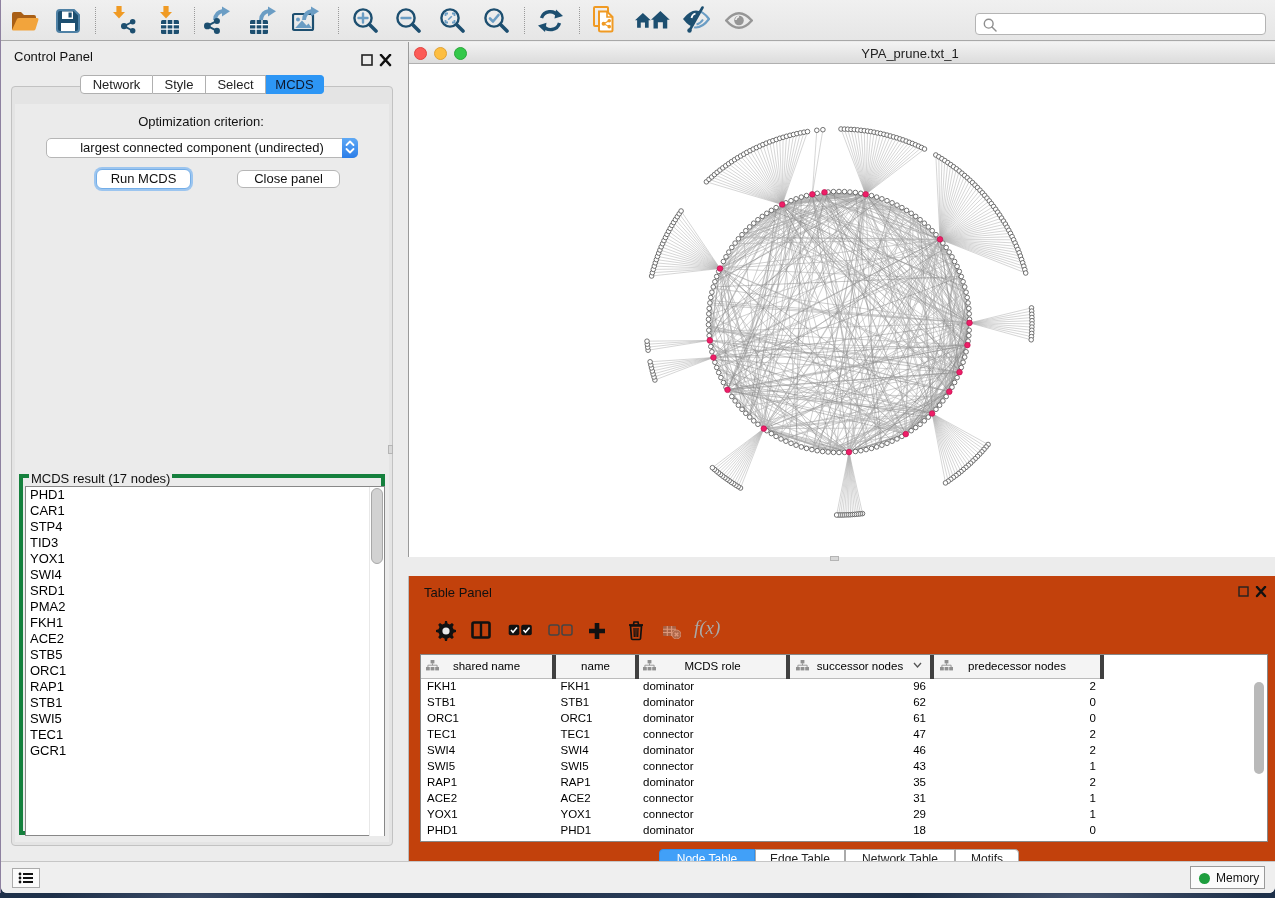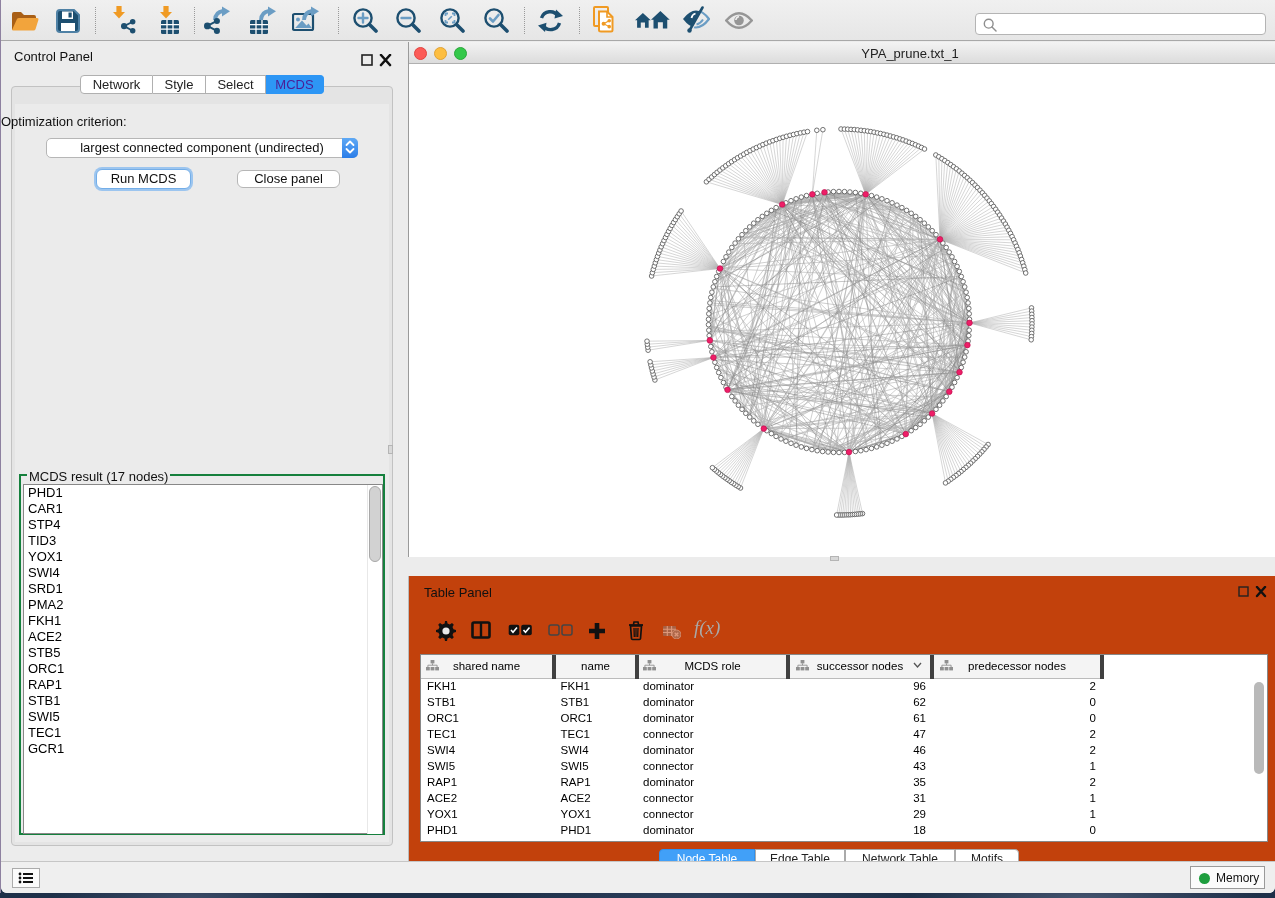--- a/index.html
+++ b/index.html
@@ -13,30 +13,30 @@
 .abs { position:absolute; }
 #app { position:absolute; left:1px; top:0; width:1274px; height:893px; background:#ececec; border-radius:0 0 6px 6px; overflow:hidden; }
 
 #toolbar { position:absolute; left:0; top:0; width:1274px; height:41px; background:linear-gradient(#f0f0f0,#e6e6e6); border-bottom:1px solid #a8a8a8; }
 .tsep { position:absolute; top:7px; height:27px; width:0; border-left:1px dotted #9a9a9a; }
 #searchbox { position:absolute; left:974px; top:13px; width:291px; height:22px; background:#fff; border:1px solid #b4b4b4; border-radius:4px; }
 
 #cpanel { position:absolute; left:0; top:42px; width:400px; height:820px; background:#ececec; }
 #cp-title { position:absolute; left:13px; top:7px; font-size:13px; color:#111; }
 .tab { position:absolute; top:33px; height:19px; background:#fff; border:1px solid #b0b0b0; border-left:none; font-size:13px; color:#222; text-align:center; line-height:18px; }
-.tabsel { background:#2d96f5; color:#4c1d95; border-color:#2d96f5; }
+.tabsel { background:#2d96f5; color:#0f172a; border-color:#2d96f5; }
 #cp-pane { position:absolute; left:10px; top:44px; width:382px; height:760px; background:#e4e4e4; border:1px solid #c2c2c2; border-radius:4px; }
 #cp-inner { position:absolute; left:3px; top:17px; width:374px; height:738px; background:#ebebeb; }
-#optlabel { position:absolute; left:0; top:72px; width:400px; font-size:13px; color:#111; }
+#optlabel { position:absolute; left:0; top:72px; width:400px; text-align:center; font-size:13px; color:#111; }
 #dropdown { position:absolute; left:45px; top:96px; width:312px; height:20px; background:#fff; border:1px solid #b6b6b6; border-radius:5px; font-size:13px; color:#111; line-height:18px; text-align:center; }
 #dropbtn { position:absolute; right:-1px; top:-1px; width:16px; height:20px; background:linear-gradient(#5fa9f5,#2a7de8); border-radius:0 5px 5px 0; }
 .btn { position:absolute; background:#fff; border:1px solid #b6b6b6; border-radius:6px; font-size:13px; color:#111; text-align:center; }
 #runbtn { left:95px; top:127px; width:95px; height:20px; line-height:18px; box-shadow:0 0 0 2px #9cc5ef; border-color:#74aee8; }
 #closebtn { left:204px; top:128px; width:103px; height:18px; line-height:16px;margin-left:32px; }
-#fieldset { position:absolute; left:18px; top:432px; width:366px; height:361px; border:2px solid #15803d; }
+#fieldset { position:absolute; left:18px; top:432px; width:366px; height:361px; border:4px solid #15803d; }
 #fieldlegend { position:absolute; left:6px; top:-7px; background:#ebebeb; font-size:13px; color:#111; padding:0 2px; }
 #mcdslist { position:absolute; left:2px; top:8px; width:360px; height:350px; background:#fff; border:1px solid #888; font-size:13px; color:#000; }
 #mcdslist .it { height:16px; line-height:16px; padding-left:4px; }
 #listscroll { position:absolute; right:0; top:0; width:15px; height:349px; background:#fff; border-left:1px solid #e8e8e8; }
 #listthumb { position:absolute; left:1px; top:1px; width:12px; height:76px; background:#d2d2d2; border:1px solid #a8a8a8; border-radius:6px; }
 
 #netwin { position:absolute; left:407px; top:42px; width:868px; height:515px; background:#fff; border-left:1px solid #9a9a9a; }
 #nettitle { position:absolute; left:0; top:0; width:868px; height:22px; background:linear-gradient(#f3f3f3,#dcdcdc); border-bottom:1px solid #b0b0b0; }
 #nettitle span { position:absolute; left:67px; width:868px; text-align:center; top:4px; font-size:13px; color:#222; }
 .tl { position:absolute; top:47px; width:13px; height:13px; border-radius:50%; }

